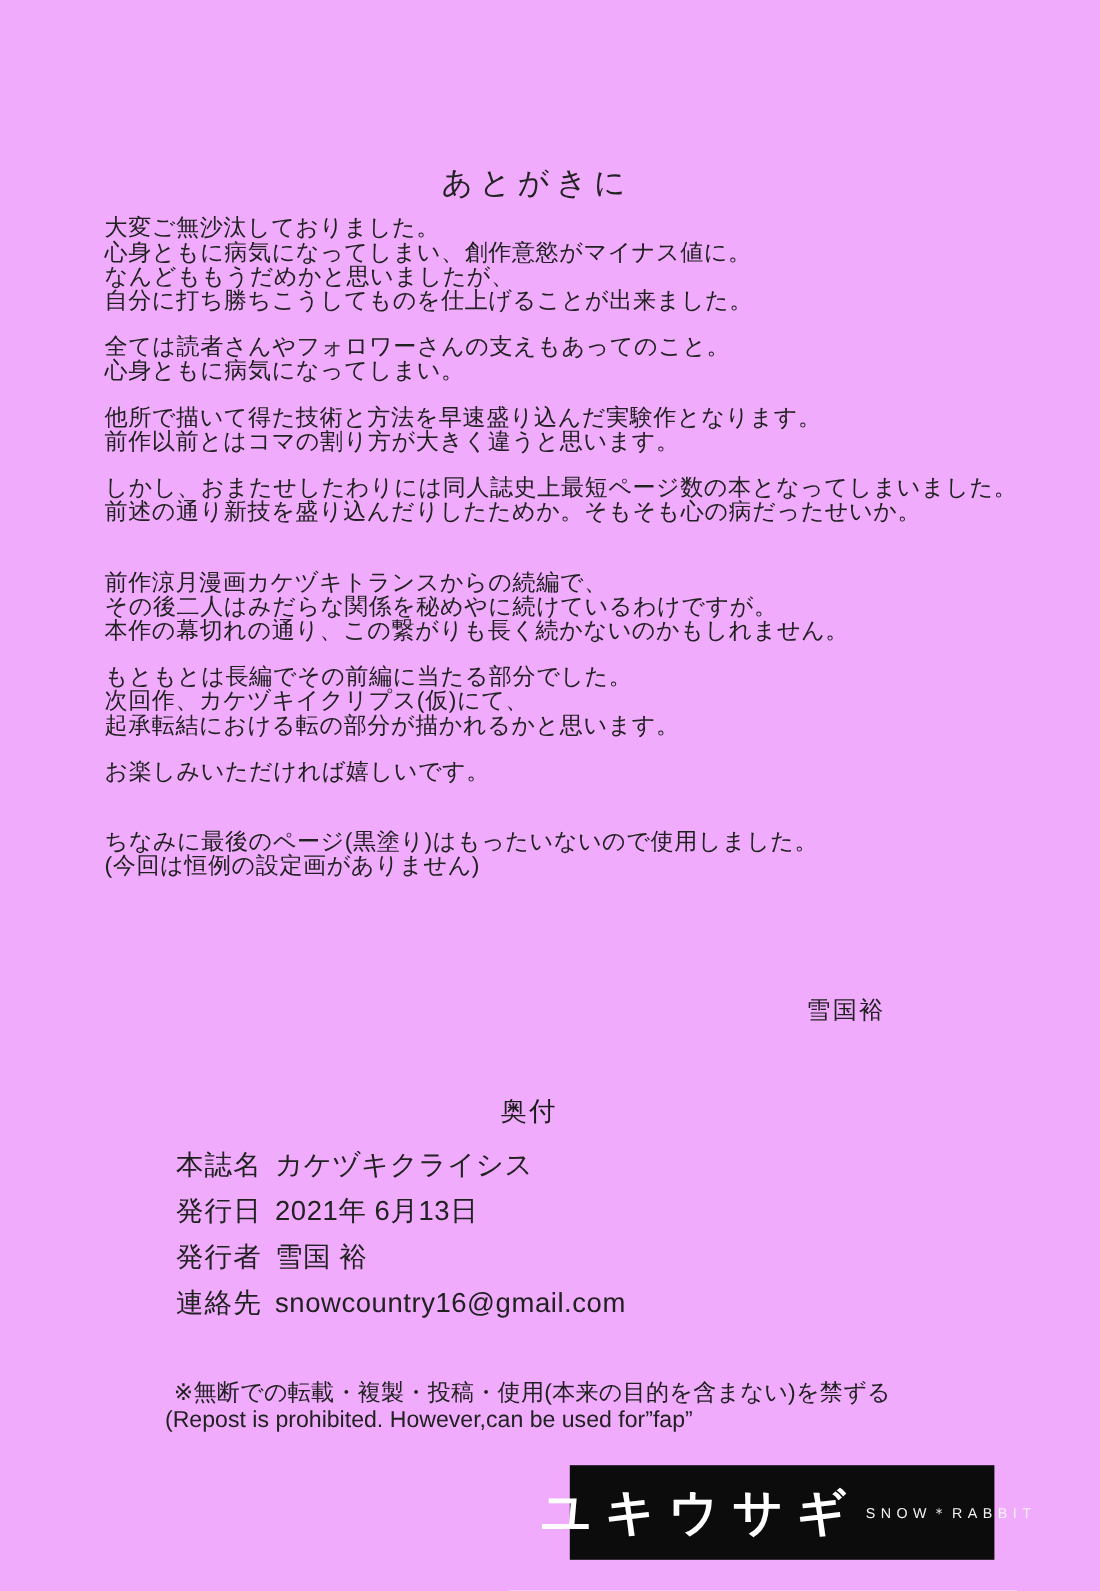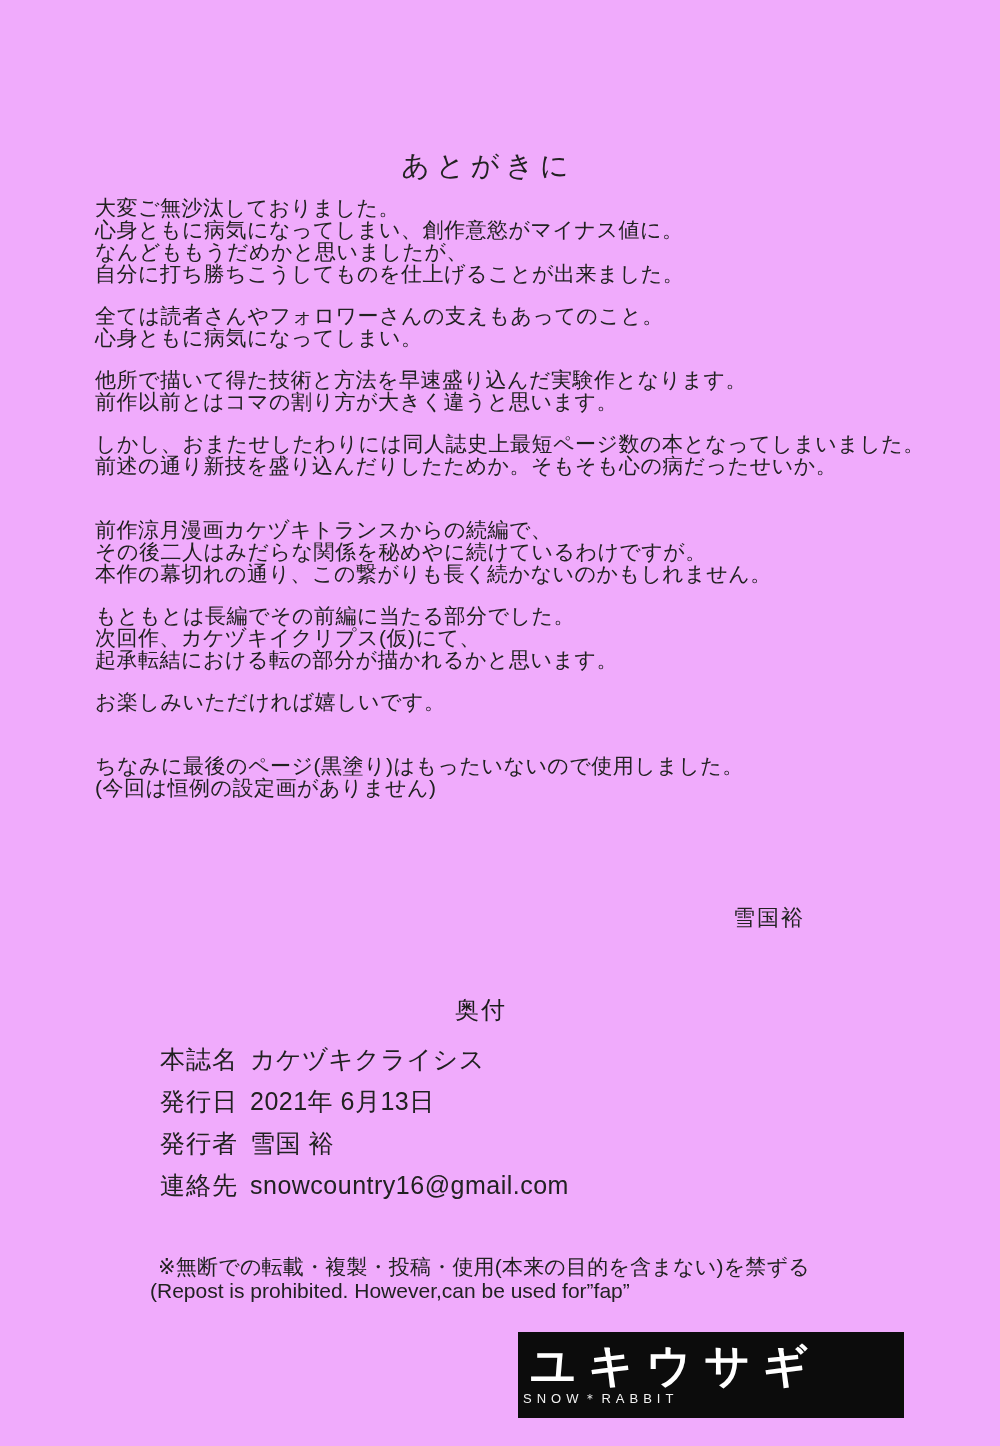--- a/index.html
+++ b/index.html
@@ -63,21 +63,21 @@
     white-space:nowrap;
   }
   .sun-url{
     font-family:"DejaVu Sans Mono","Liberation Mono",monospace;
     font-size:13px;letter-spacing:2.6px;color:#2a2a2a;
     margin:3px 0 0 24px;white-space:nowrap;
   }
   .snow-rabbit{
     position:absolute;top:1332px;left:518px;
     width:386px;height:86px;background:#0c0c0c;
-    display:flex;flex-direction:column;align-items:flex-start;justify-content:center;
+    display:flex;flex-direction:row;align-items:center;justify-content:center;
     color:#fff;
   }
   .sr-name{
     font-size:45px;line-height:46px;font-weight:700;
     letter-spacing:12px;padding-left:12px;white-space:nowrap;
   }
   .sr-sub{
     font-size:13px;letter-spacing:5px;margin-top:1px;
     padding-left:5px;white-space:nowrap;color:#f2f2f2;
   }

